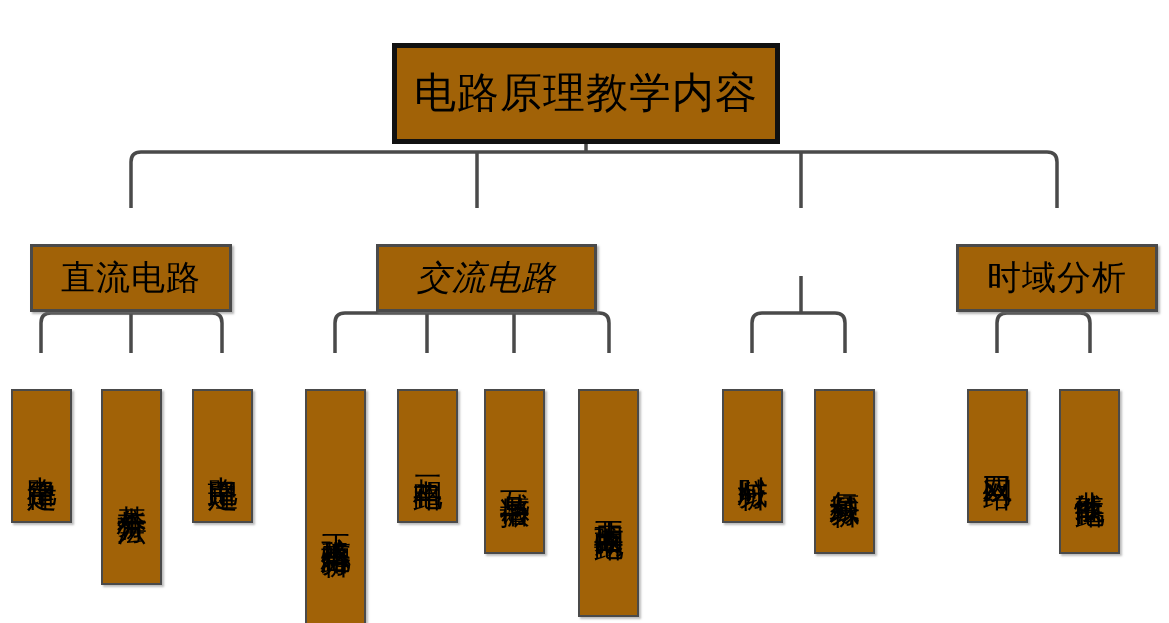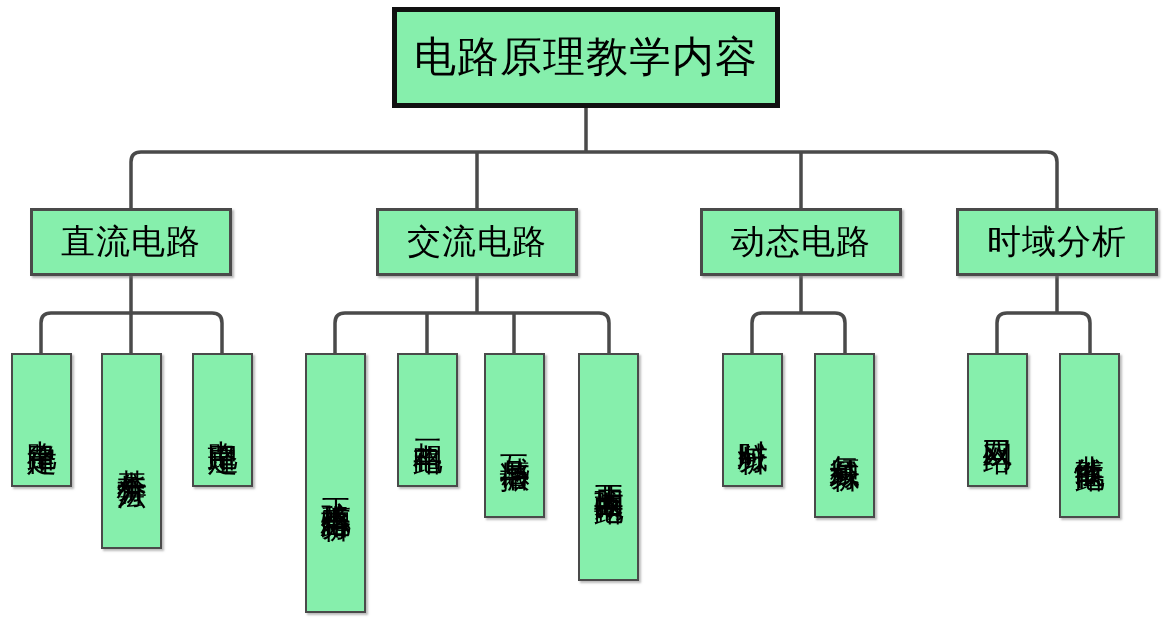--- a/index.html
+++ b/index.html
@@ -23,26 +23,27 @@
     position: absolute;
     left: 0;
     top: 0;
     width: 1169px;
     height: 623px;
     pointer-events: none;
   }
   .node {
     position: absolute;
     box-sizing: border-box;
-    background: #86efac;
+    background: #a16207;
     display: flex;
     align-items: center;
     justify-content: center;
     text-align: center;
     line-height: 1.02;
+    margin-top: 36px;
   }
   
   .node.level-0 {
     border: 5px solid #111111;
     font-size: 42px;
     letter-spacing: 1px;
   }
   
   .node.level-1 {
     border: 3px solid #4a4a4a;
@@ -106,39 +107,36 @@
   <div class="node level-2" style="left:11px; top:353px; width:61px; height:134px;">
     <span class="node-label">电路定律</span>
   </div>
   <div class="node level-2" style="left:101px; top:353px; width:61px; height:196px;">
     <span class="node-label">基本分析方法</span>
   </div>
   <div class="node level-2" style="left:192px; top:353px; width:61px; height:134px;">
     <span class="node-label">电路定理</span>
   </div>
 
-  <div class="node level-1" style="left:376px; top:208px; width:202px; height:68px;">
+  <div class="node level-1" style="left:376px; top:208px; width:221px; height:68px;font-style:italic;">
     <span class="node-label">交流电路</span>
   </div>
   <div class="node level-2" style="left:305px; top:353px; width:61px; height:260px;">
     <span class="node-label">正弦稳态电路分析</span>
   </div>
   <div class="node level-2" style="left:397px; top:353px; width:61px; height:134px;">
     <span class="node-label">三相电路</span>
   </div>
   <div class="node level-2" style="left:484px; top:353px; width:61px; height:165px;">
     <span class="node-label">互感与谐振</span>
   </div>
   <div class="node level-2" style="left:578px; top:353px; width:61px; height:228px;">
     <span class="node-label">非正弦周期电路</span>
   </div>
 
-  <div class="node level-1" style="left:700px; top:208px; width:202px; height:68px;">
-    <span class="node-label">动态电路</span>
-  </div>
   <div class="node level-2" style="left:722px; top:353px; width:61px; height:134px;">
     <span class="node-label">时域分析</span>
   </div>
   <div class="node level-2" style="left:814px; top:353px; width:61px; height:165px;">
     <span class="node-label">复频域分析</span>
   </div>
 
   <div class="node level-1" style="left:956px; top:208px; width:202px; height:68px;">
     <span class="node-label">时域分析</span>
   </div>

